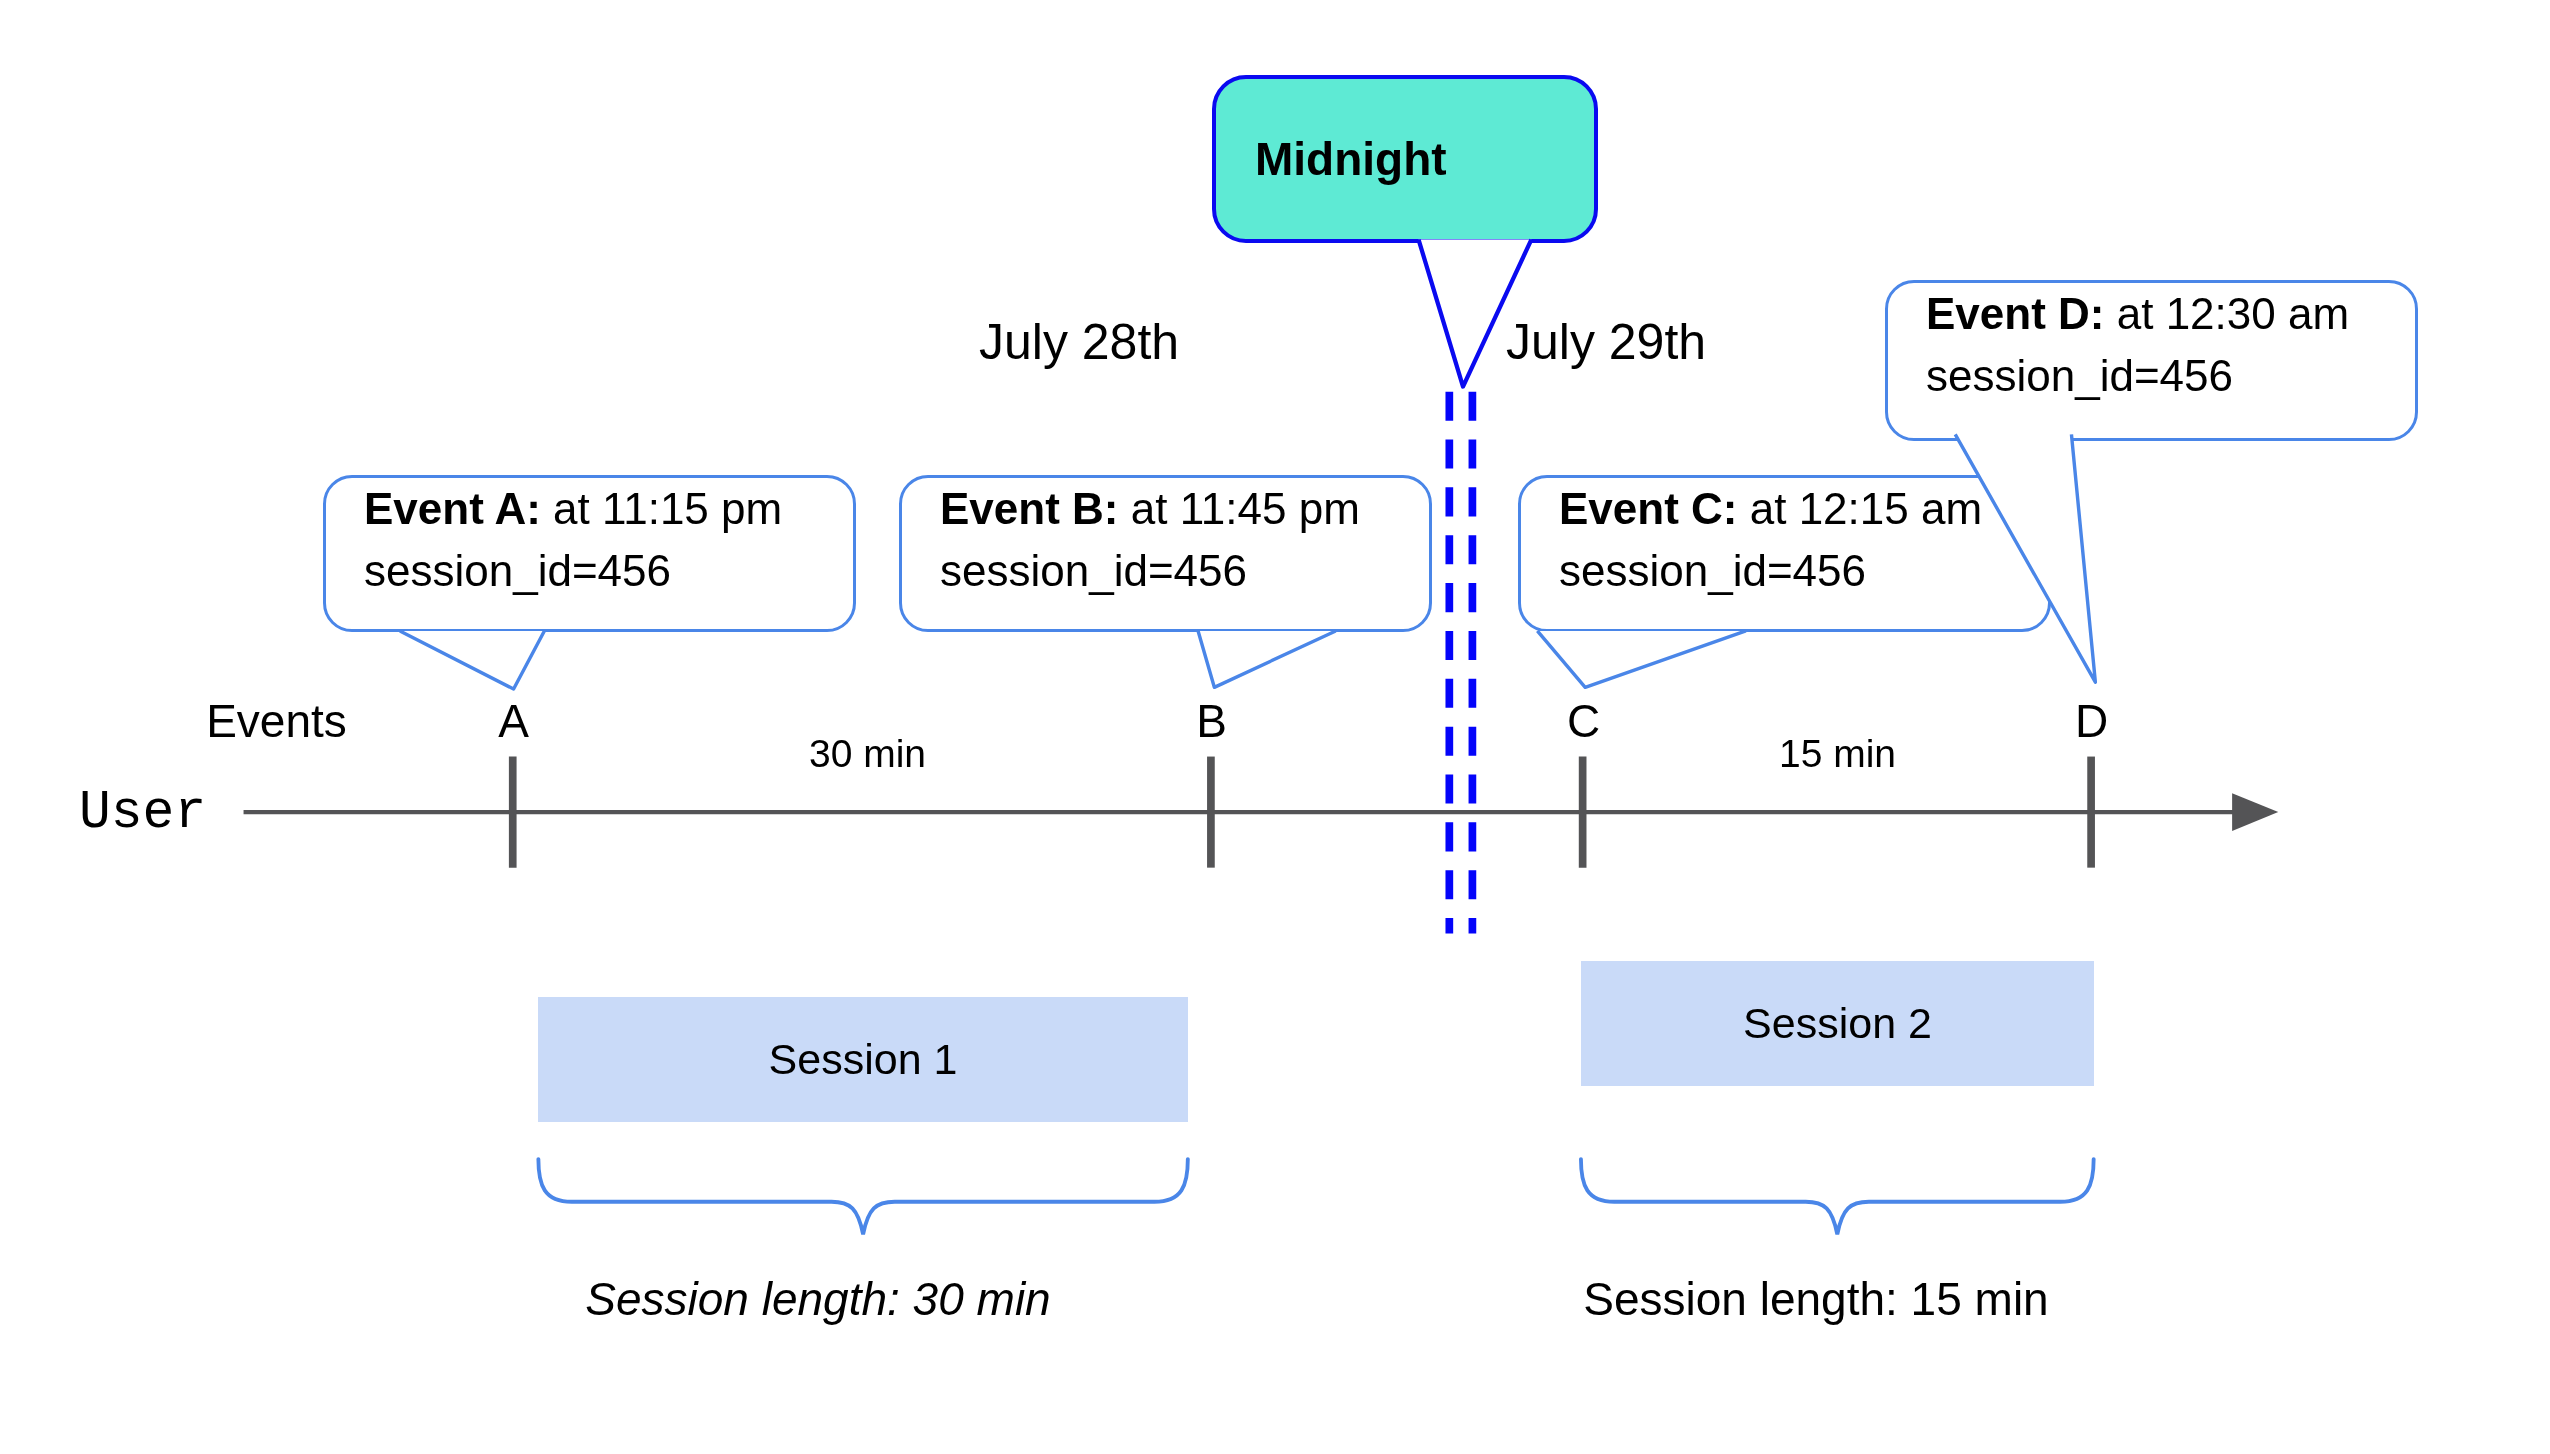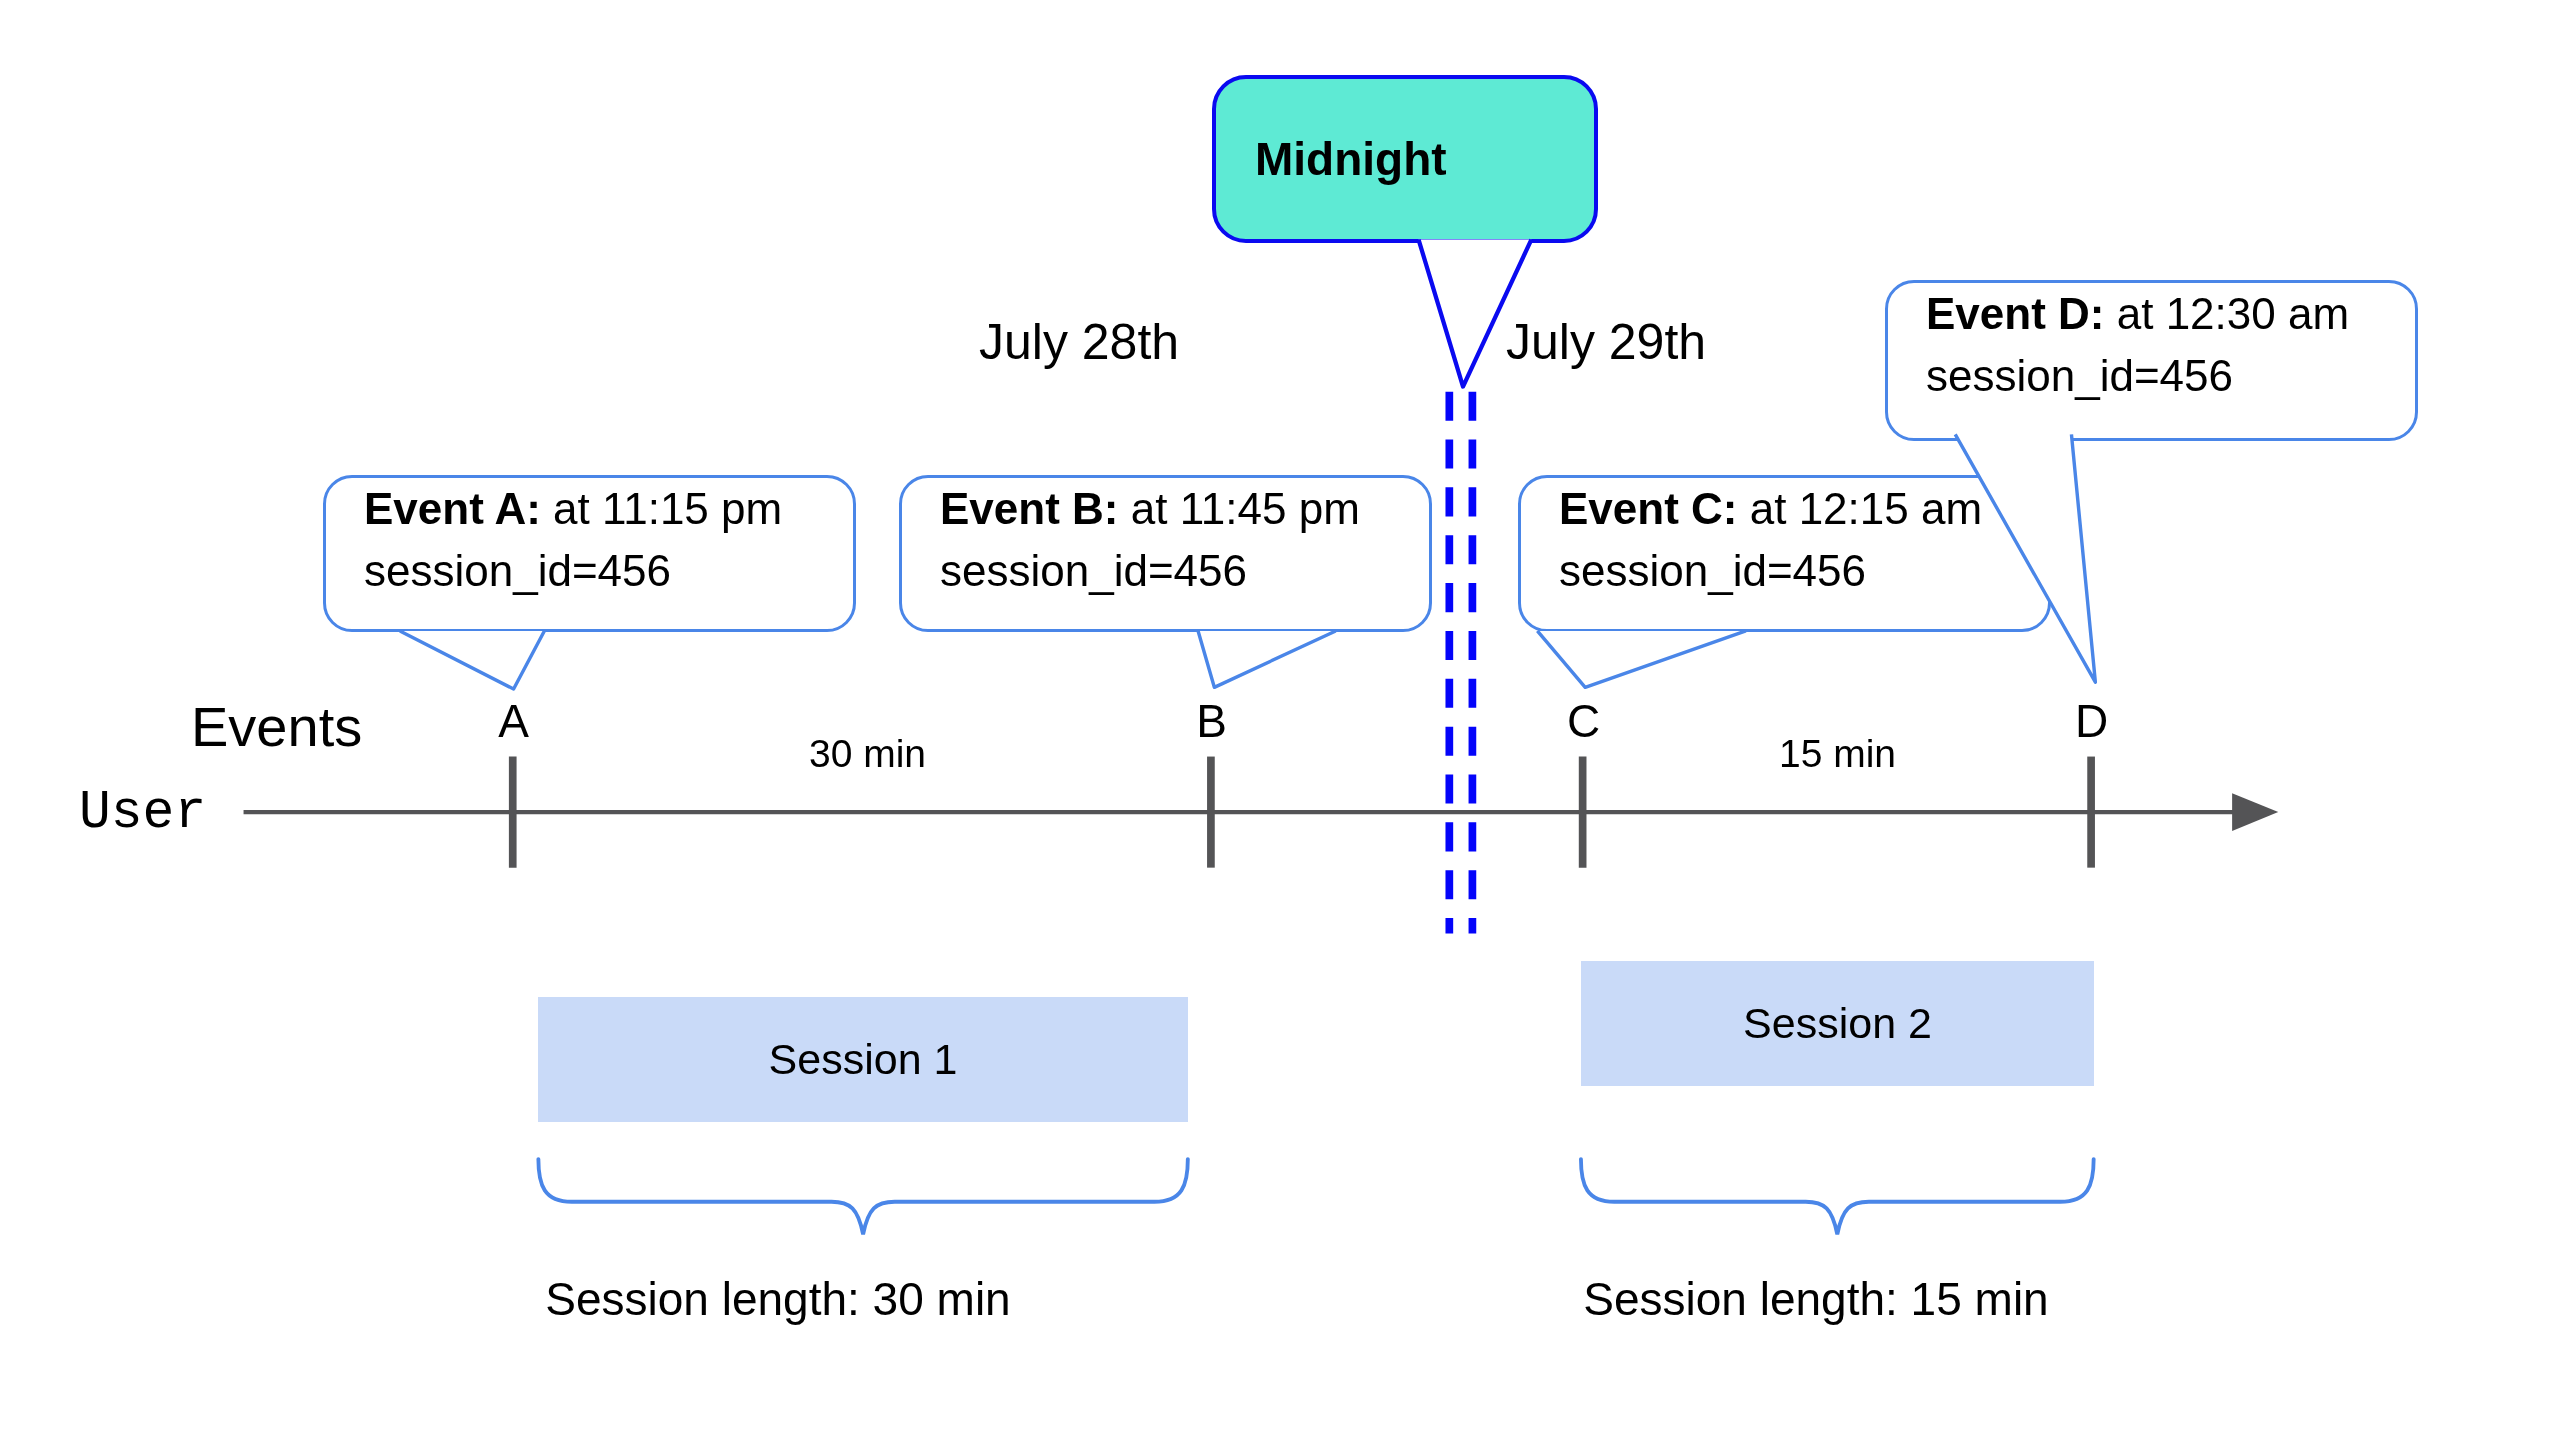--- a/index.html
+++ b/index.html
@@ -57,21 +57,21 @@
     margin-left: -68px;
     text-align: center;
     font-size: 46px;
     z-index: 5;
   }
   .events-label {
     position: absolute;
     left: 191px; top: 694px;
     width: 171px;
     text-align: center;
-    font-size: 56px;
+    font-size: 46px;
   }
   .user-label {
     position: absolute;
     left: 79px; top: 783px;
     font-size: 53px;
     font-family: Liberation Mono, monospace;
   }
   .duration-label {
     position: absolute;
     top: 732px;
@@ -151,21 +151,21 @@
   <div class="duration-label" style="left:868px;">30 min</div>
   <div class="duration-label" style="left:1838px;">15 min</div>
 
   <div class="session-box" style="left:538px; width:650px;margin-top:36px;">
     <span>Session 1</span>
   </div>
   <div class="session-box" style="left:1581px; width:513px;">
     <span>Session 2</span>
   </div>
 
-  <div class="session-length" style="left:778px;">Session length: 30 min</div>
+  <div class="session-length" style="left:818px;font-style:italic;">Session length: 30 min</div>
   <div class="session-length" style="left:1816px;">Session length: 15 min</div>
 
   <svg class="svg-layer" viewBox="0 0 2984 1702">
 
     <line x1="285" y1="950" x2="2616" y2="950" stroke="#545456" stroke-width="5"></line>
     <polygon points="2612,928 2612,972 2666,950" fill="#545456"></polygon>
 
     <line x1="600" y1="885" x2="600" y2="1015" stroke="#545456" stroke-width="9"></line>
     <line x1="1417" y1="885" x2="1417" y2="1015" stroke="#545456" stroke-width="9"></line>
     <line x1="1852" y1="885" x2="1852" y2="1015" stroke="#545456" stroke-width="9"></line>

